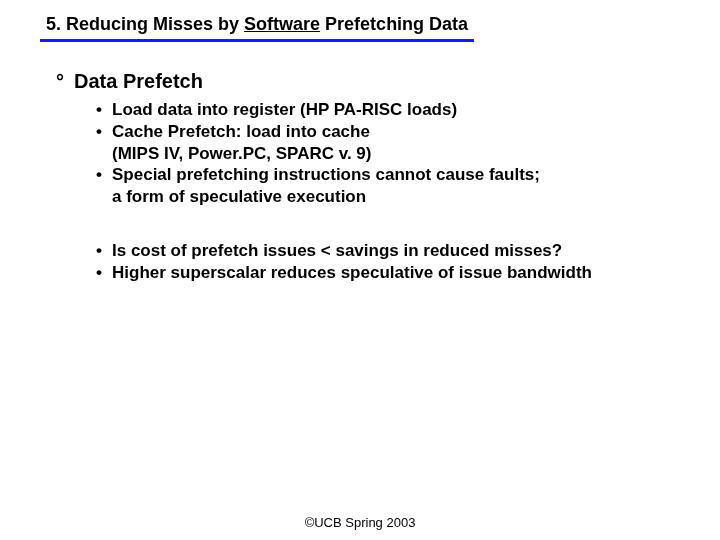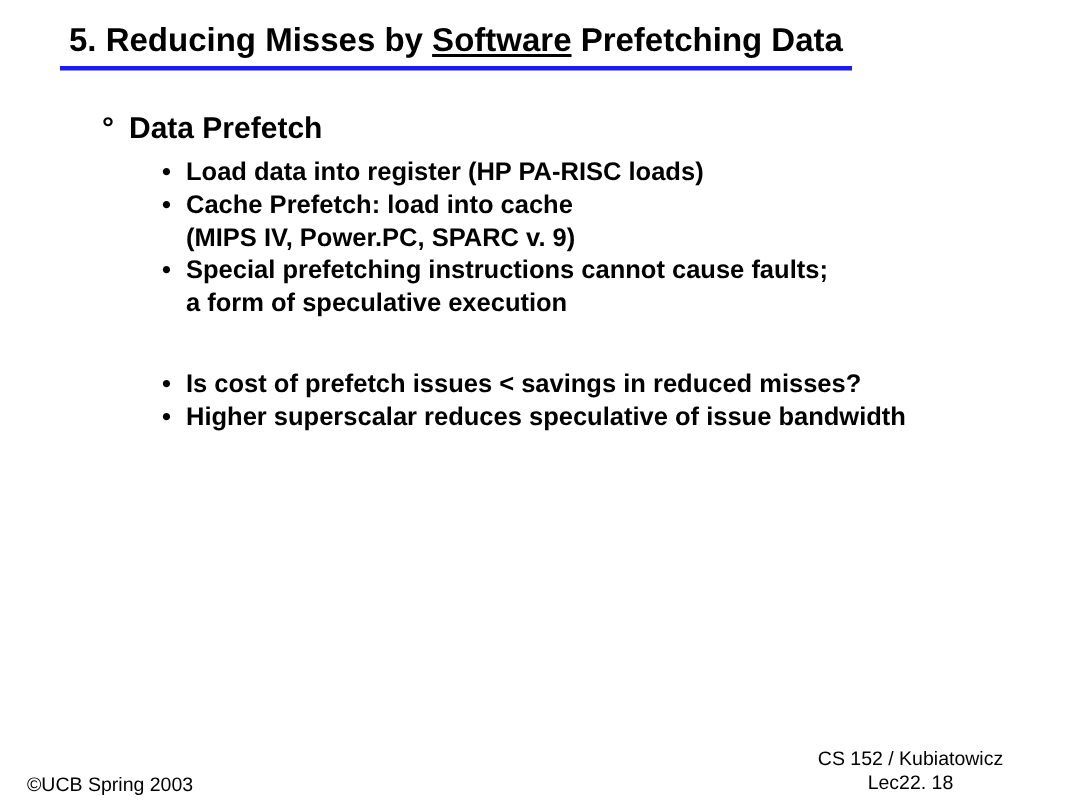--- a/index.html
+++ b/index.html
@@ -1,31 +1,31 @@
 <!DOCTYPE html>
 <html><head>
 <meta charset="utf-8">
 <style>
   * { margin: 0; padding: 0; box-sizing: border-box; }
   html, body { width: 720px; height: 540px; font-family: Arial, Helvetica, sans-serif; background: #fff; color: #000; }
   .slide { position: relative; width: 720px; height: 540px; padding: 0; }
   .title-wrap { padding: 14px 40px 0 40px; }
-  .title { font-size: 22px; font-weight: bold; border-bottom: 3px solid #1a1aff; padding: 0 6px 4px 6px; display: inline-block; }
+  .title { font-size: 18px; font-weight: bold; border-bottom: 3px solid #1a1aff; padding: 0 6px 4px 6px; display: inline-block; }
   .title .uline { text-decoration: underline; }
-  .body { padding: 28px 40px 0 56px; margin-left: 12px; }
+  .body { padding: 28px 40px 0 56px; }
   .sec { margin-bottom: 26px; }
   .sec-h { font-size: 20px; font-weight: bold; }
   .deg { display: inline-block; width: 18px; }
   .bullets { padding: 6px 0 0 40px; }
   .bullets .item { font-size: 17px; font-weight: bold; line-height: 1.28; display: flex; }
   .bullets .item .dot { width: 16px; flex: 0 0 16px; }
   .bullets .item .txt { flex: 1; }
   .footer { position: absolute; bottom: 10px; left: 0; width: 720px; padding: 0 18px; display: flex; align-items: flex-end; font-size: 13px; }
   .footer .date { width: 120px; }
-  .footer .center { flex: 1; text-align: left; }
+  .footer .center { flex: 1; text-align: center; }
   .footer .right { width: 190px; text-align: center; line-height: 1.25; }
 </style>
 </head>
 <body>
 
 <div class="slide">
 
   <div class="title-wrap">
     <div class="title">
       <span>5. Reducing Misses by </span><span class="uline">Software</span><span> Prefetching Data</span>
@@ -64,19 +64,15 @@
           <span class="dot">•</span>
           <span class="txt">Higher superscalar reduces speculative of issue bandwidth</span>
         </div>
       </div>
     </div>
 
   </div>
 
   <div class="footer">
     <div class="center">©UCB Spring 2003</div>
-    <div class="right">
-      <div>CS 152 / Kubiatowicz</div>
-      <div>Lec22. 18</div>
-    </div>
   </div>
 
 </div>
 
 </body></html>

